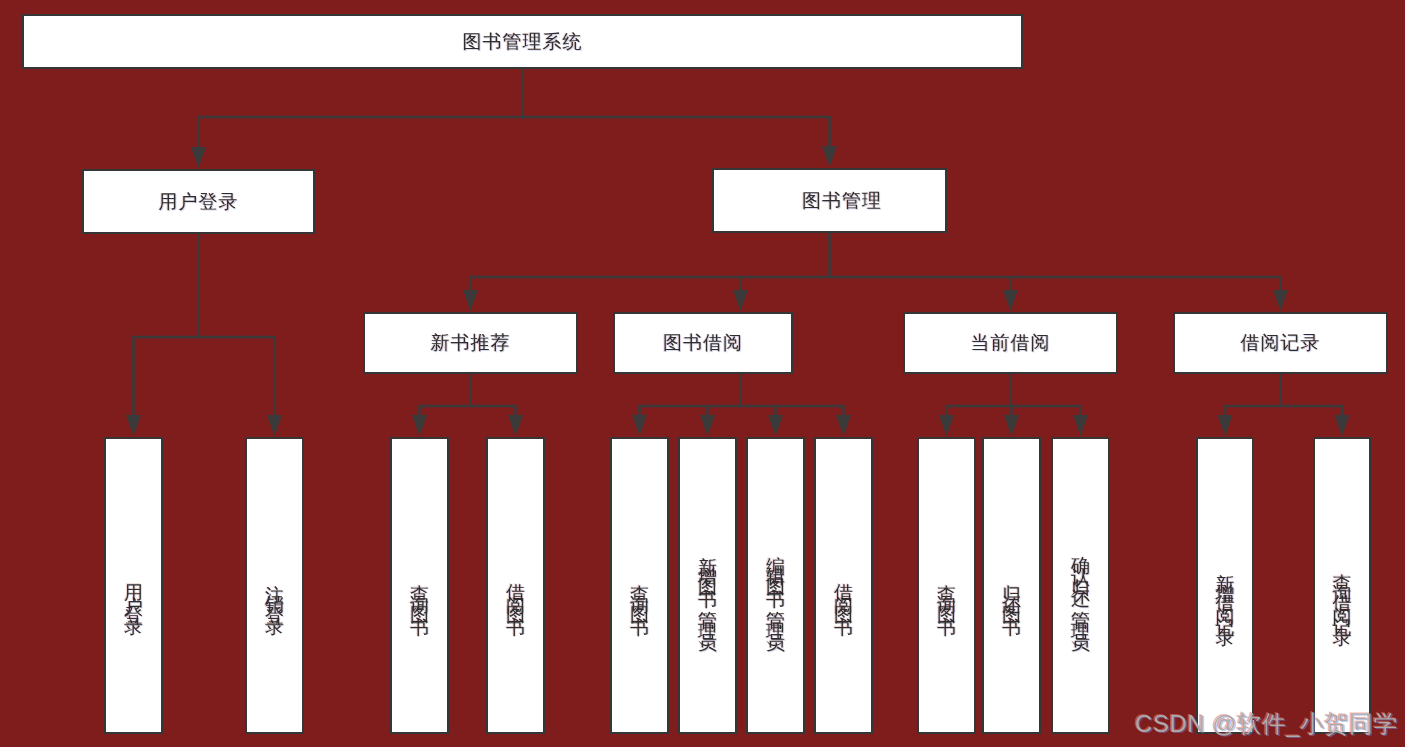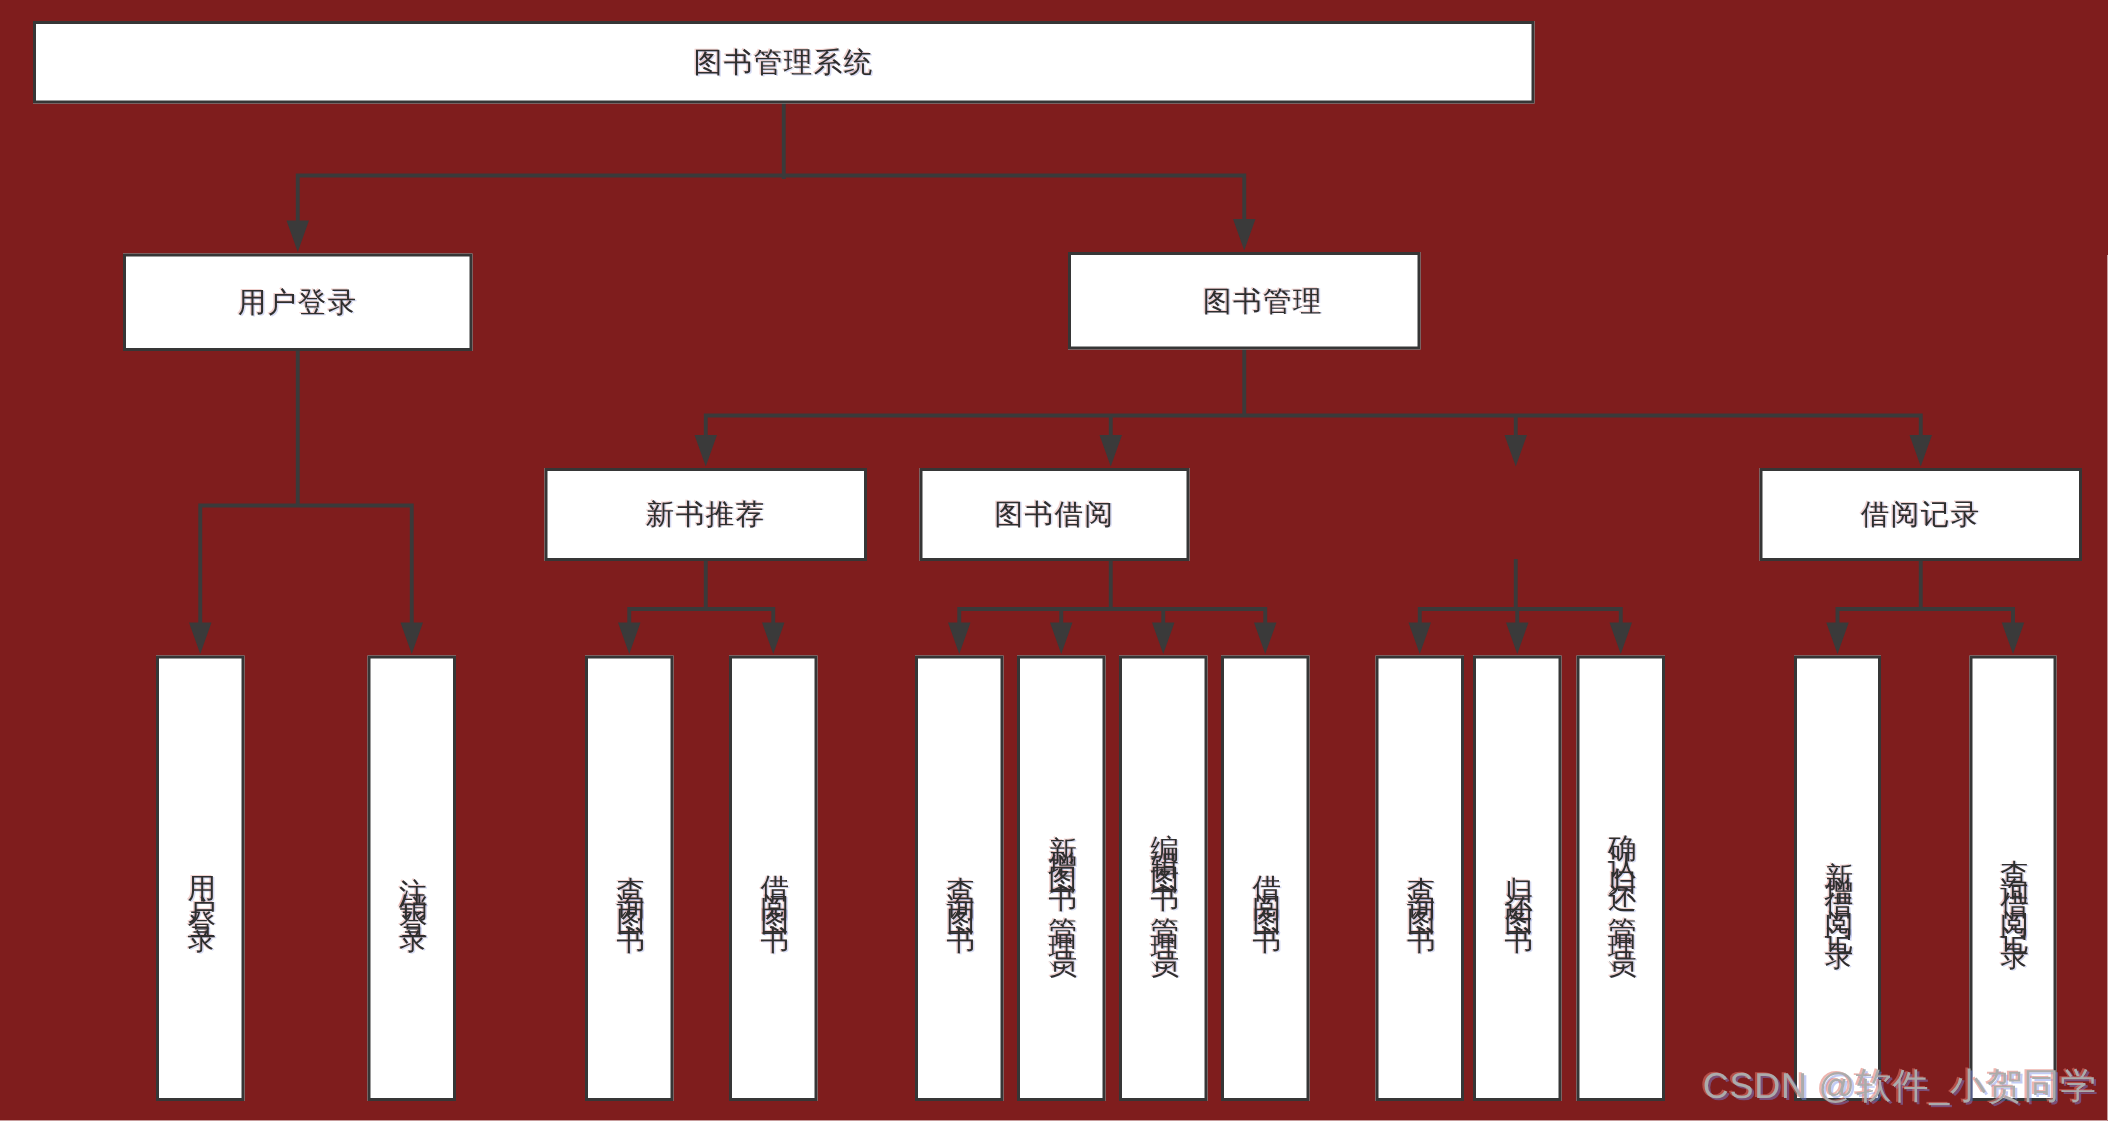--- a/index.html
+++ b/index.html
@@ -106,20 +106,21 @@
     </g>
   </svg>
 
   <div class="box" style="left:22px; top:14px; width:1001px; height:55px;">图书管理系统</div>
 
   <div class="box" style="left:82px; top:169px; width:233px; height:65px;">用户登录</div>
   <div class="box" style="left:712px; top:168px; width:235px; height:65px;padding-left:25px;">图书管理</div>
 
   <div class="box" style="left:363px; top:312px; width:215px; height:62px;">新书推荐</div>
   <div class="box" style="left:613px; top:312px; width:180px; height:62px;">图书借阅</div>
+  <div class="box" style="left:903px; top:312px; width:215px; height:62px;">当前借阅</div>
   <div class="box" style="left:1173px; top:312px; width:215px; height:62px;text-align:right;">借阅记录</div>
 
   <div class="box leaf" style="left:104px; top:437px; width:59px; height:297px;">用户登录</div>
   <div class="box leaf" style="left:245px; top:437px; width:59px; height:297px;">注销登录</div>
 
   <div class="box leaf" style="left:390px; top:437px; width:59px; height:297px;">查询图书</div>
   <div class="box leaf" style="left:486px; top:437px; width:59px; height:297px;">借阅图书</div>
 
   <div class="box leaf" style="left:610px; top:437px; width:59px; height:297px;">查询图书</div>
   <div class="box leaf" style="left:678px; top:437px; width:59px; height:297px;">新增图书（管理员）</div>

